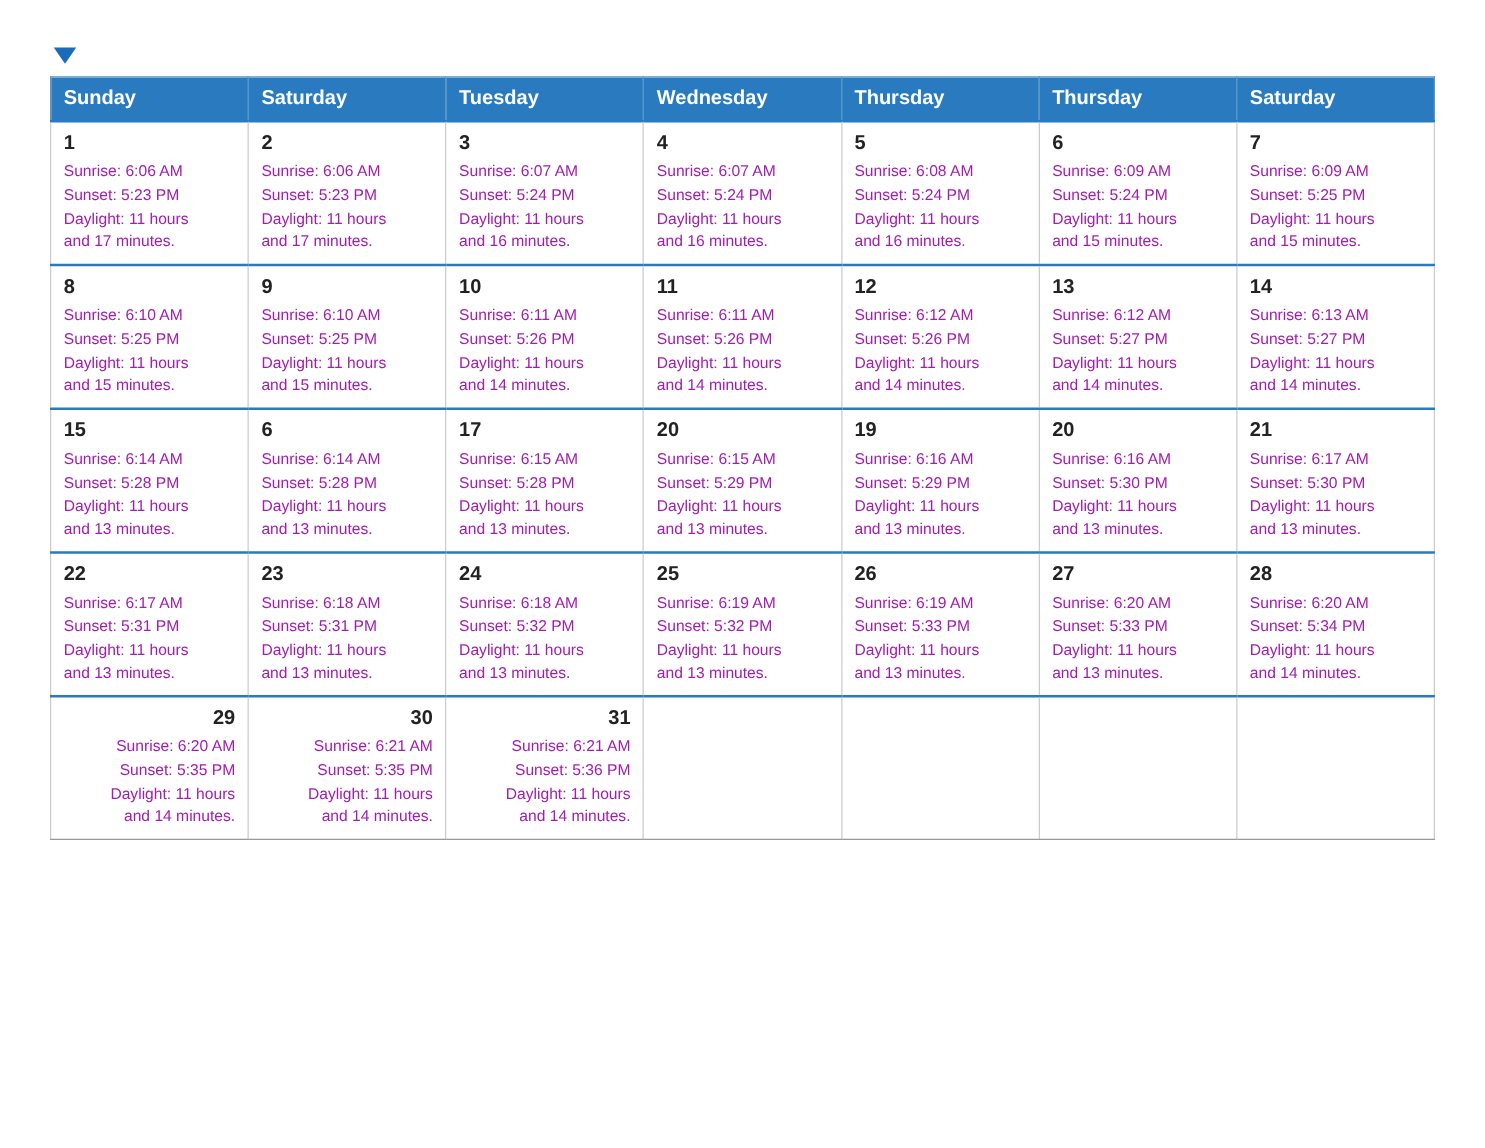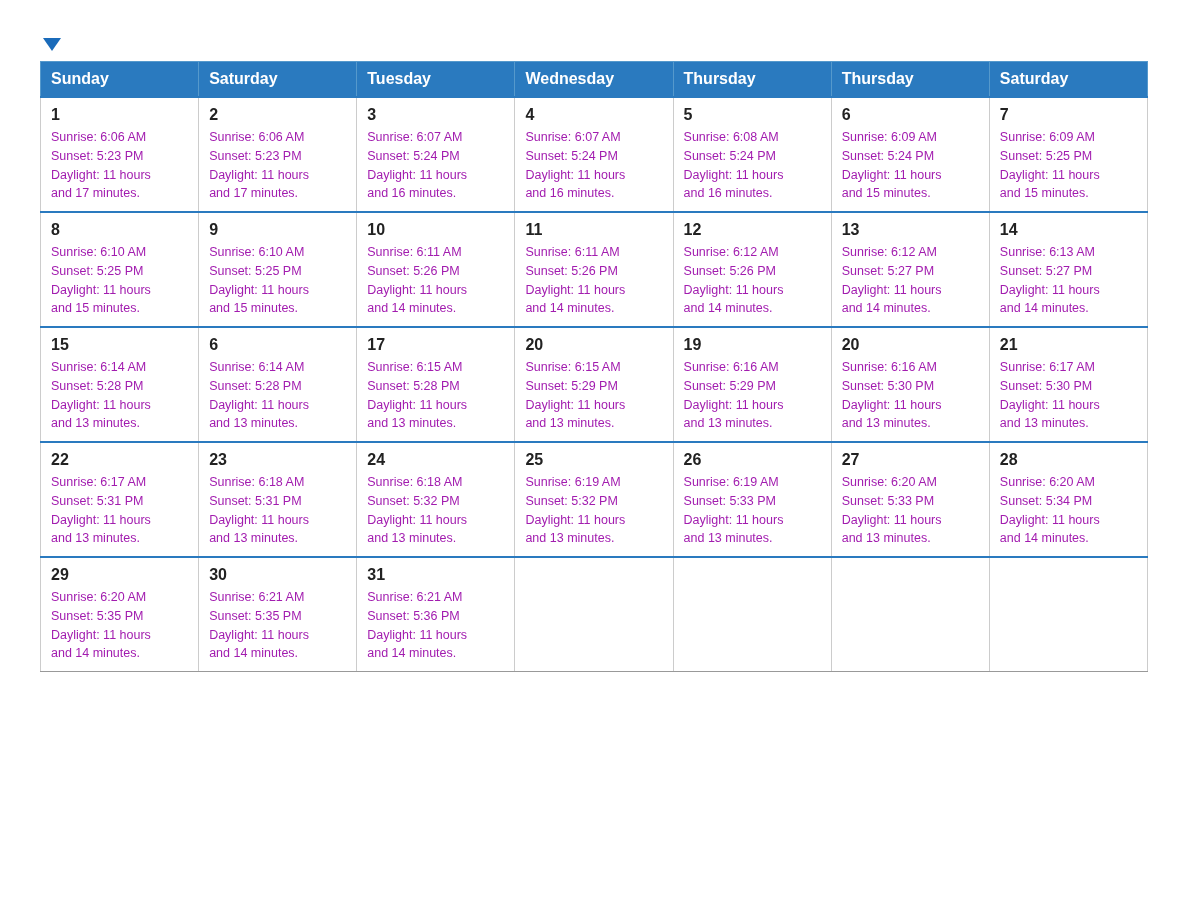--- a/index.html
+++ b/index.html
@@ -53,20 +53,21 @@
       vertical-align: top;
       padding: 8px 10px;
       border: 1px solid #ccc;
       font-size: 13px;
       color: #333;
       width: 14.28%;
       min-height: 100px;
     }
     .calendar tr:last-child td {
       border-bottom: 1px solid #999;
+      text-align: right;
     }
     .day-number {
       font-size: 16px;
       font-weight: bold;
       color: #222;
       display: block;
       margin-bottom: 4px;
     }
     .day-info {
       font-size: 12.5px;

